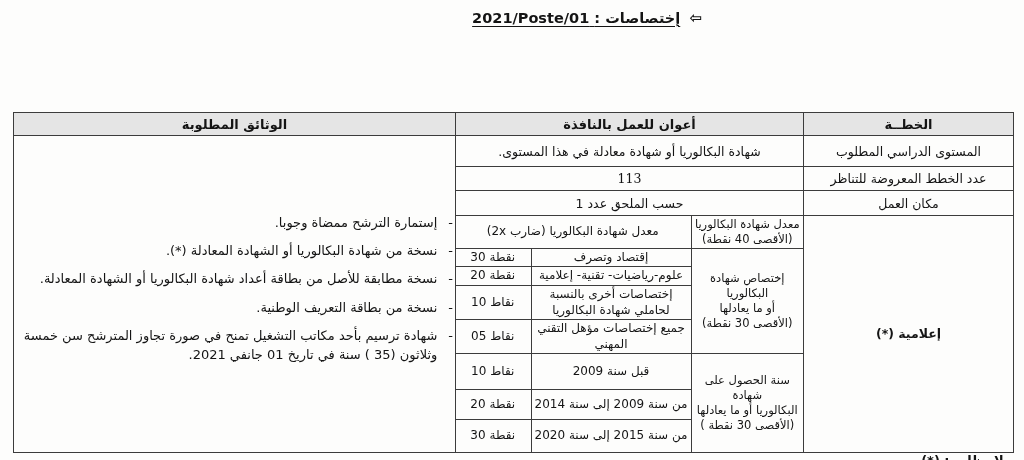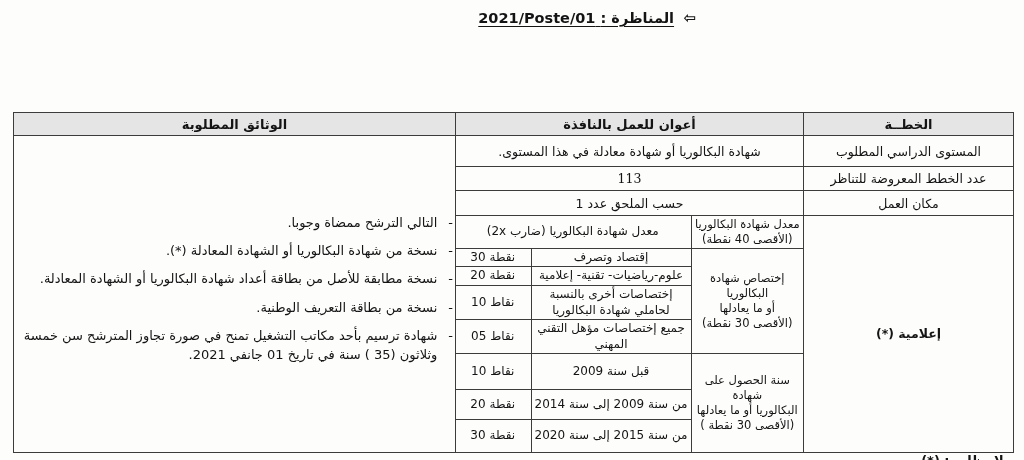--- a/index.html
+++ b/index.html
@@ -95,21 +95,21 @@
 </head>
 <body>
 
 <div class="page">
 
 
 
   <div class="comp-line">
     <span class="comp-arrow">⇦</span>
     <span class="u">
-      <span>المناظرة :</span>
+      <span>إختصاصات :</span>
       <span dir="ltr">2021/Poste/01</span>
     </span>
   </div>
 
   <table class="main-table">
     <colgroup>
       <col style="width:210px">
       <col style="width:348px">
       <col style="width:442px">
     </colgroup>
@@ -120,21 +120,21 @@
         <th>الوثائق المطلوبة</th>
       </tr>
     </thead>
     <tbody>
       <tr style="height:31px">
         <td class="plan-label">المستوى الدراسي المطلوب</td>
         <td class="row-value">شهادة البكالوريا أو شهادة معادلة في هذا المستوى.</td>
         <td class="docs-cell" rowspan="4">
           <div class="doc-item">
             <span class="doc-dash">-</span>
-            <span class="doc-text">التالي الترشح ممضاة وجوبا.</span>
+            <span class="doc-text">إستمارة الترشح ممضاة وجوبا.</span>
           </div>
           <div class="doc-item">
             <span class="doc-dash">-</span>
             <span class="doc-text">نسخة من شهادة البكالوريا أو الشهادة المعادلة (*).</span>
           </div>
           <div class="doc-item">
             <span class="doc-dash">-</span>
             <span class="doc-text">نسخة مطابقة للأصل من بطاقة أعداد شهادة البكالوريا  أو الشهادة المعادلة.</span>
           </div>
           <div class="doc-item">

